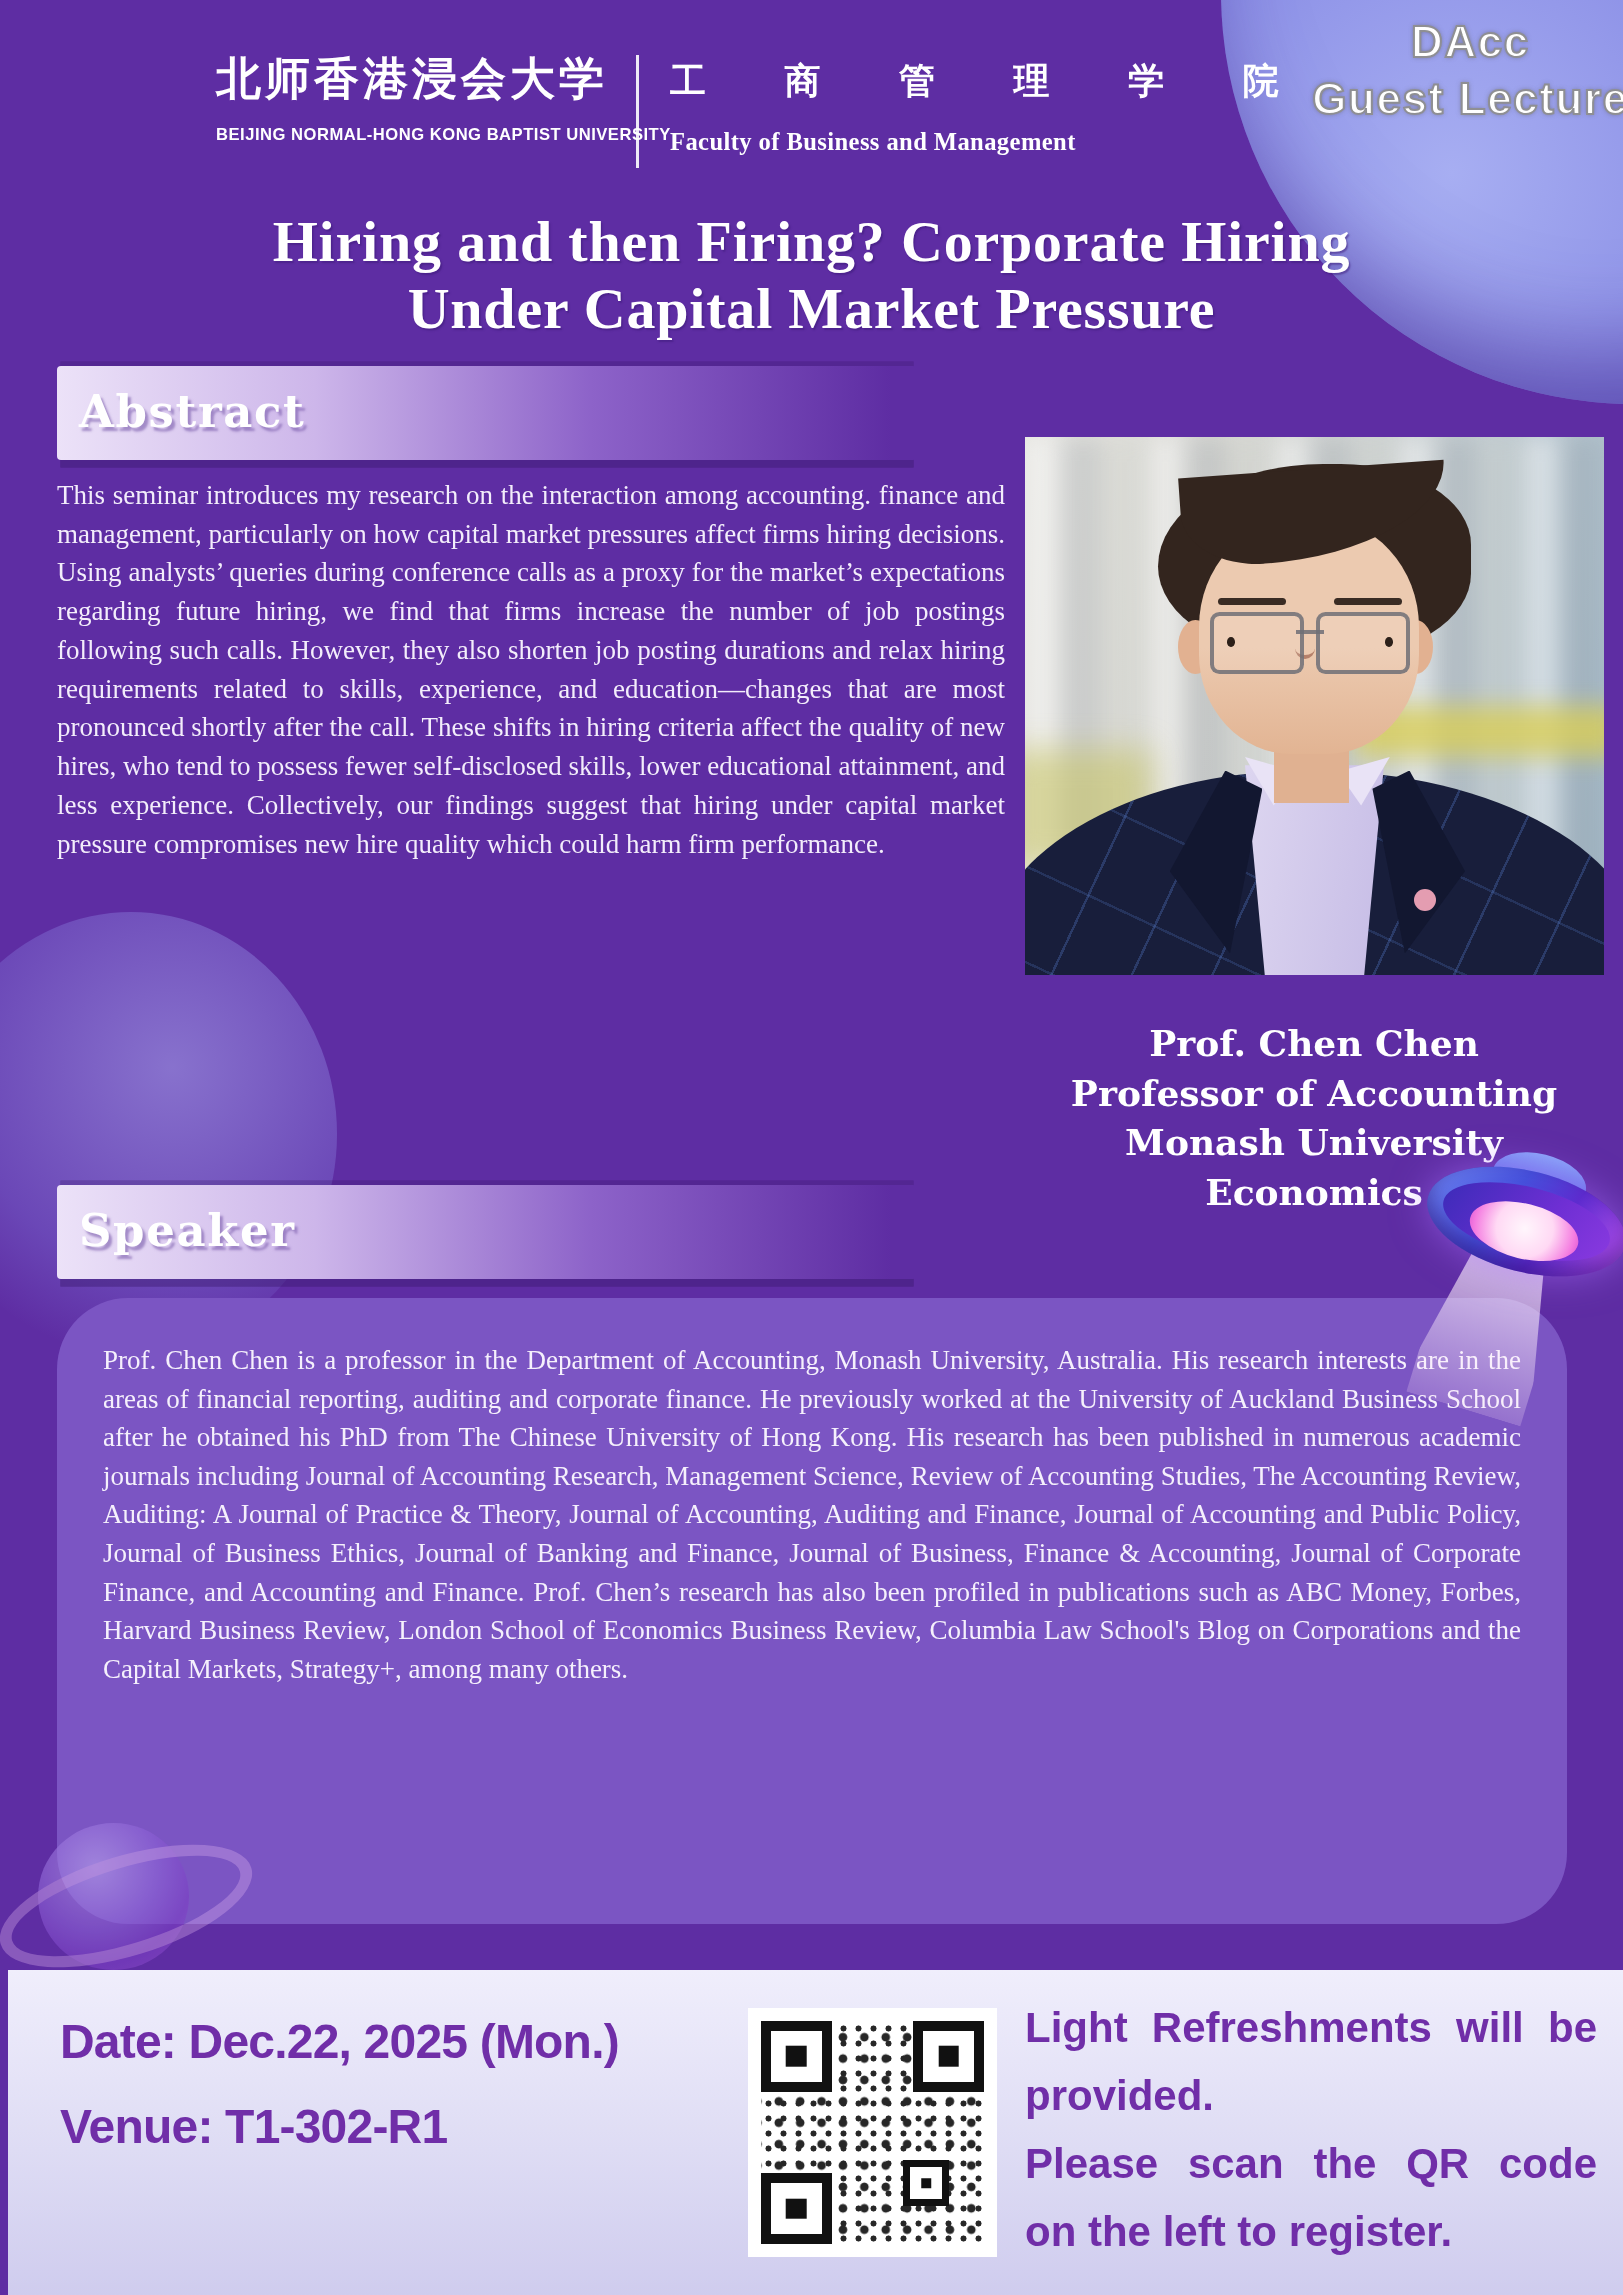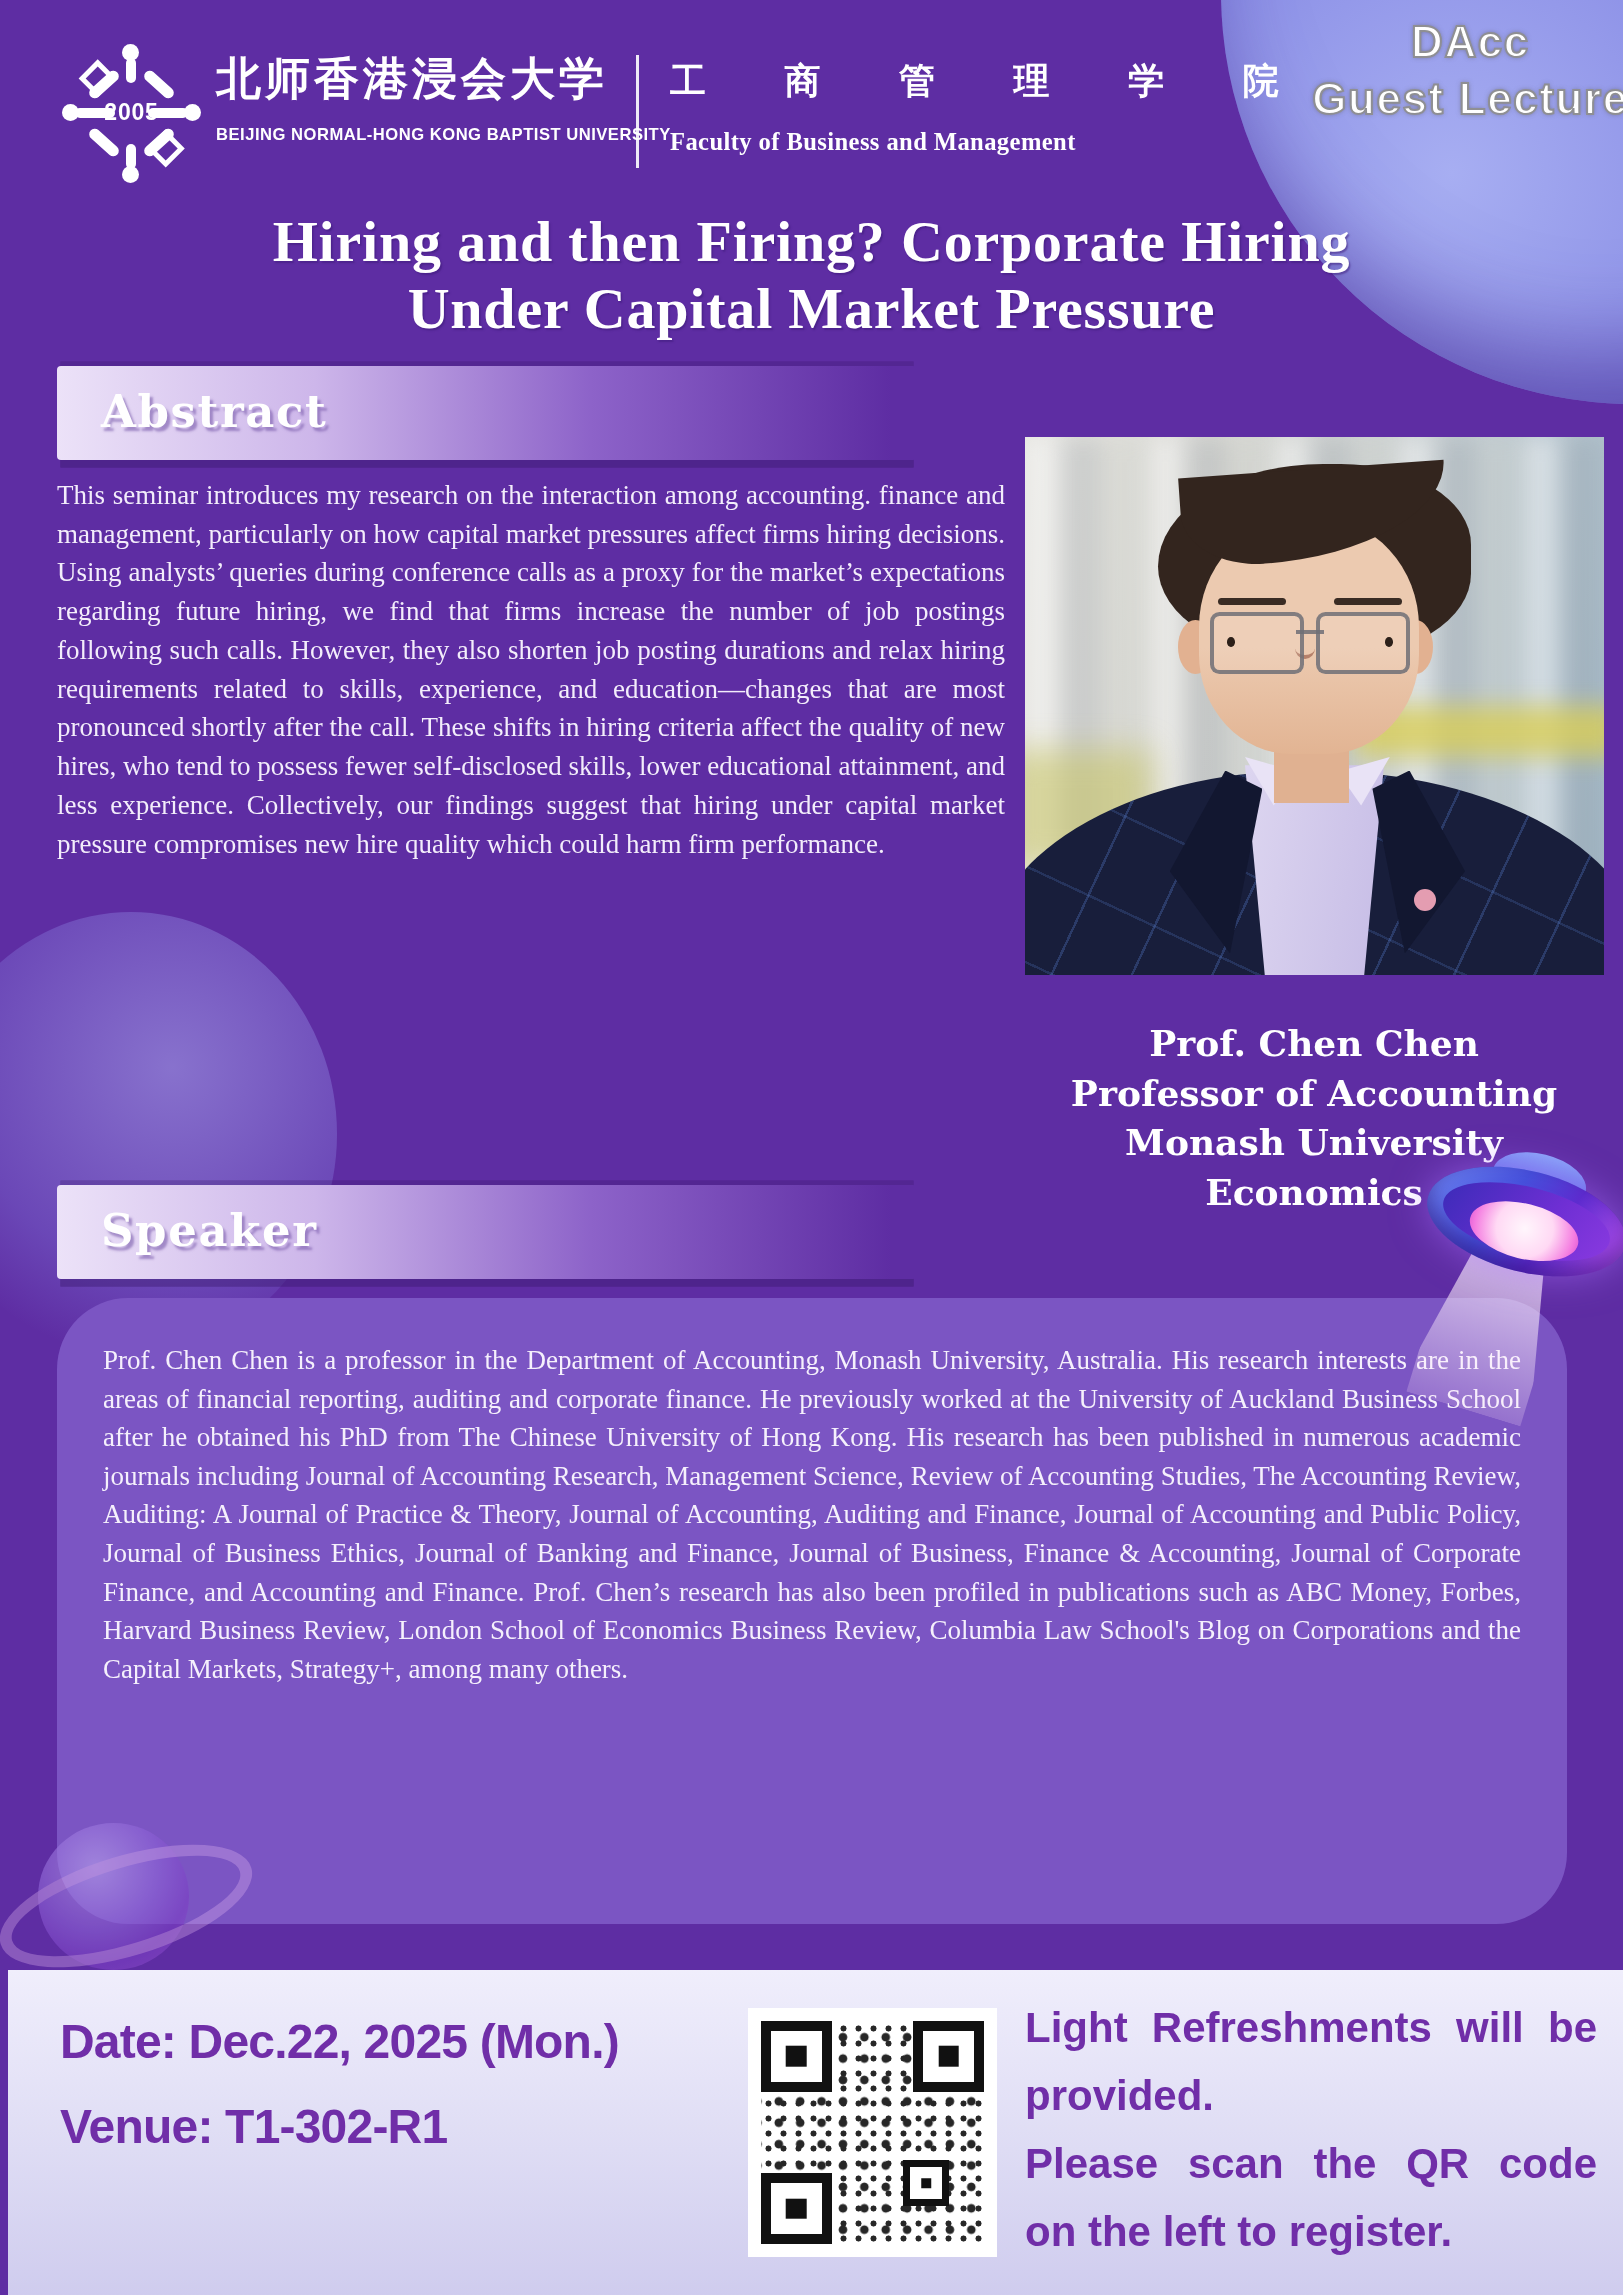--- a/index.html
+++ b/index.html
@@ -51,21 +51,21 @@
   
   .title{position:absolute;left:0;top:208px;width:1623px;text-align:center;color:#fff;
     font-family:"Liberation Serif",serif;font-weight:700;font-size:58px;line-height:1.16;
     letter-spacing:0.8px;text-shadow:1.6px 2.4px 1.6px rgba(60,25,120,.5);}
 
   
   .section-bar{position:absolute;left:57px;width:860px;height:94px;border-radius:4px;
     background:linear-gradient(90deg,#ece2f8 0%,#cdb6ea 30%,#8d63c9 62%,rgba(94,45,163,0) 97%);
     box-shadow:0 11px 0 -3.2px rgba(56,22,105,.40), 0 -8px 0 -3.2px rgba(56,22,105,.28);}
   .section-bar .label{font-family:"DejaVu Serif",serif;font-weight:bold;font-size:45px;color:#fff;
-    padding:19px 0 0 44px;text-shadow:3.2px 4px 2.4px rgba(120,90,170,.6);letter-spacing:1.6px;}
+    padding:19px 0 0 22px;text-shadow:3.2px 4px 2.4px rgba(120,90,170,.6);letter-spacing:1.6px;}
   .bar-abstract{top:366px;} .bar-speaker{top:1185px;}
 
   
   .abstract-body{position:absolute;left:57px;top:476px;width:948px;color:#f3edfb;
     font-size:27px;line-height:1.435;text-align:justify;}
 
   
   .photo{position:absolute;left:1025px;top:437px;width:579px;height:538px;overflow:hidden;
     background:linear-gradient(100deg,#e6e5e1 0%,#d8d8d4 30%,#cdd2d3 55%,#b9c7d0 78%,#9fb6c6 100%);}
   .photo .stripes{position:absolute;inset:0;
@@ -156,37 +156,20 @@
   .note .just{text-align:justify;text-align-last:justify;}
 </style>
 </head>
 <body>
 
 <div class="poster">
 
   <div class="planet-top"></div>
   <div class="sphere-left"></div>
 
-  <div class="emblem">
-    <div class="dot d-n"></div>
-    <div class="dot d-s"></div>
-    <div class="dot d-w"></div>
-    <div class="dot d-e"></div>
-    <div class="bar b-hl"></div>
-    <div class="bar b-hr"></div>
-    <div class="bar b-vn"></div>
-    <div class="bar b-vs"></div>
-    <div class="arm a-nw"></div>
-    <div class="arm a-ne"></div>
-    <div class="arm a-sw"></div>
-    <div class="arm a-se"></div>
-    <div class="dia di-nw"></div>
-    <div class="dia di-se"></div>
-    <div class="year">2005</div>
-  </div>
 
   <div class="uni-block">
     <div class="uni-cn">北师香港浸会大学</div>
     <div class="uni-en">BEIJING NORMAL-HONG KONG BAPTIST UNIVERSITY</div>
   </div>
 
   <div class="hdr-divider"></div>
 
   <div class="fac-block">
     <div class="fac-cn">工 商 管 理 学 院</div>

